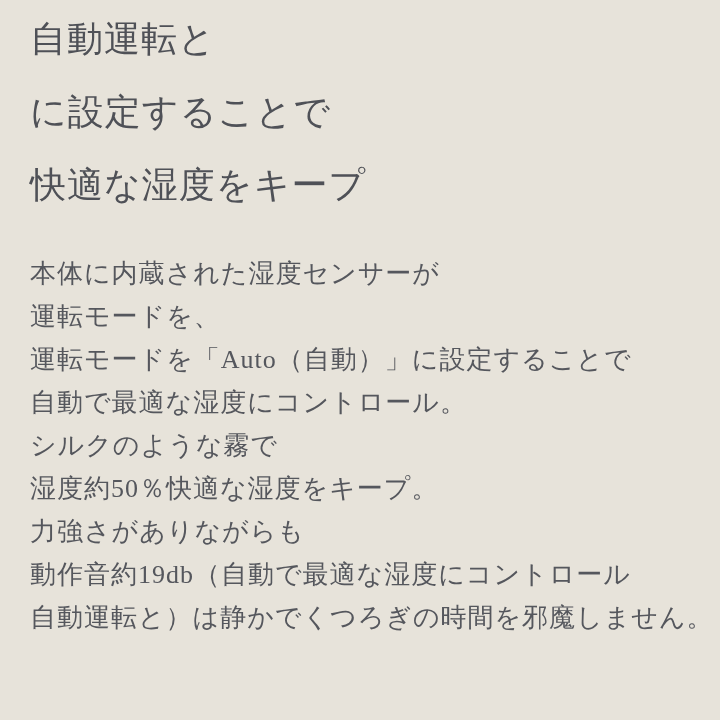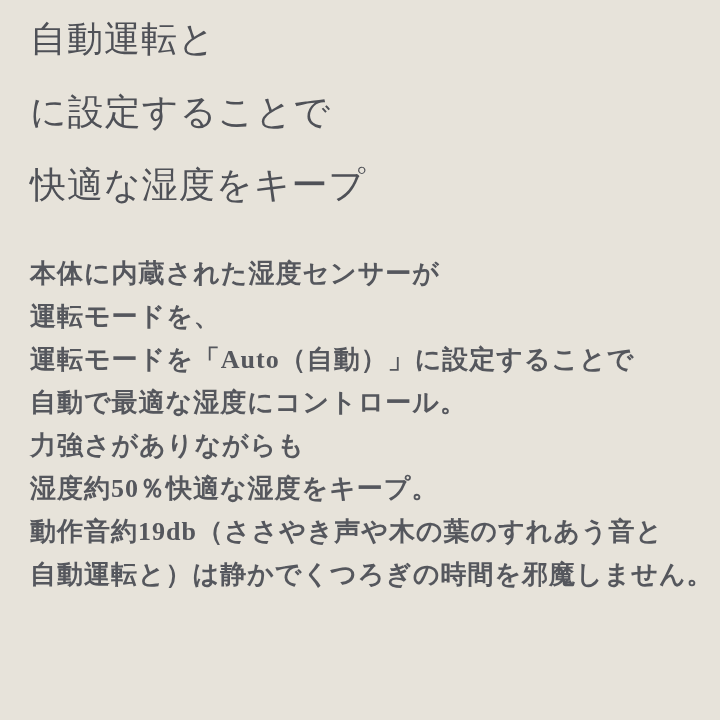--- a/index.html
+++ b/index.html
@@ -32,38 +32,38 @@
   .description {
     margin-top: 30px;
     font-size: 26px;
     line-height: 43px;
     letter-spacing: 1px;
     font-weight: 400;
     color: #55575d;
   }
   .description-line {
     white-space: nowrap;
-    font-weight: bold;
   }
 </style>
 </head>
 <body>
 
 <div class="page">
 
   <div class="headline">
     <div class="headline-line">自動運転と</div>
     <div class="headline-line">に設定することで</div>
     <div class="headline-line">快適な湿度をキープ</div>
   </div>
 
   <div class="description">
     <div class="description-line">本体に内蔵された湿度センサーが</div>
     <div class="description-line">運転モードを、</div>
     <div class="description-line">運転モードを「Auto（自動）」に設定することで</div>
     <div class="description-line">自動で最適な湿度にコントロール。</div>
+    <div class="description-line">シルクのような霧で</div>
+    <div class="description-line">湿度約50％快適な湿度をキープ。</div>
     <div class="description-line">力強さがありながらも</div>
-    <div class="description-line">湿度約50％快適な湿度をキープ。</div>
-    <div class="description-line">動作音約19db（ささやき声や木の葉のすれあう音と</div>
+    <div class="description-line">動作音約19db（自動で最適な湿度にコントロール</div>
     <div class="description-line">自動運転と）は静かでくつろぎの時間を邪魔しません。</div>
   </div>
 
 </div>
 
 </body></html>

